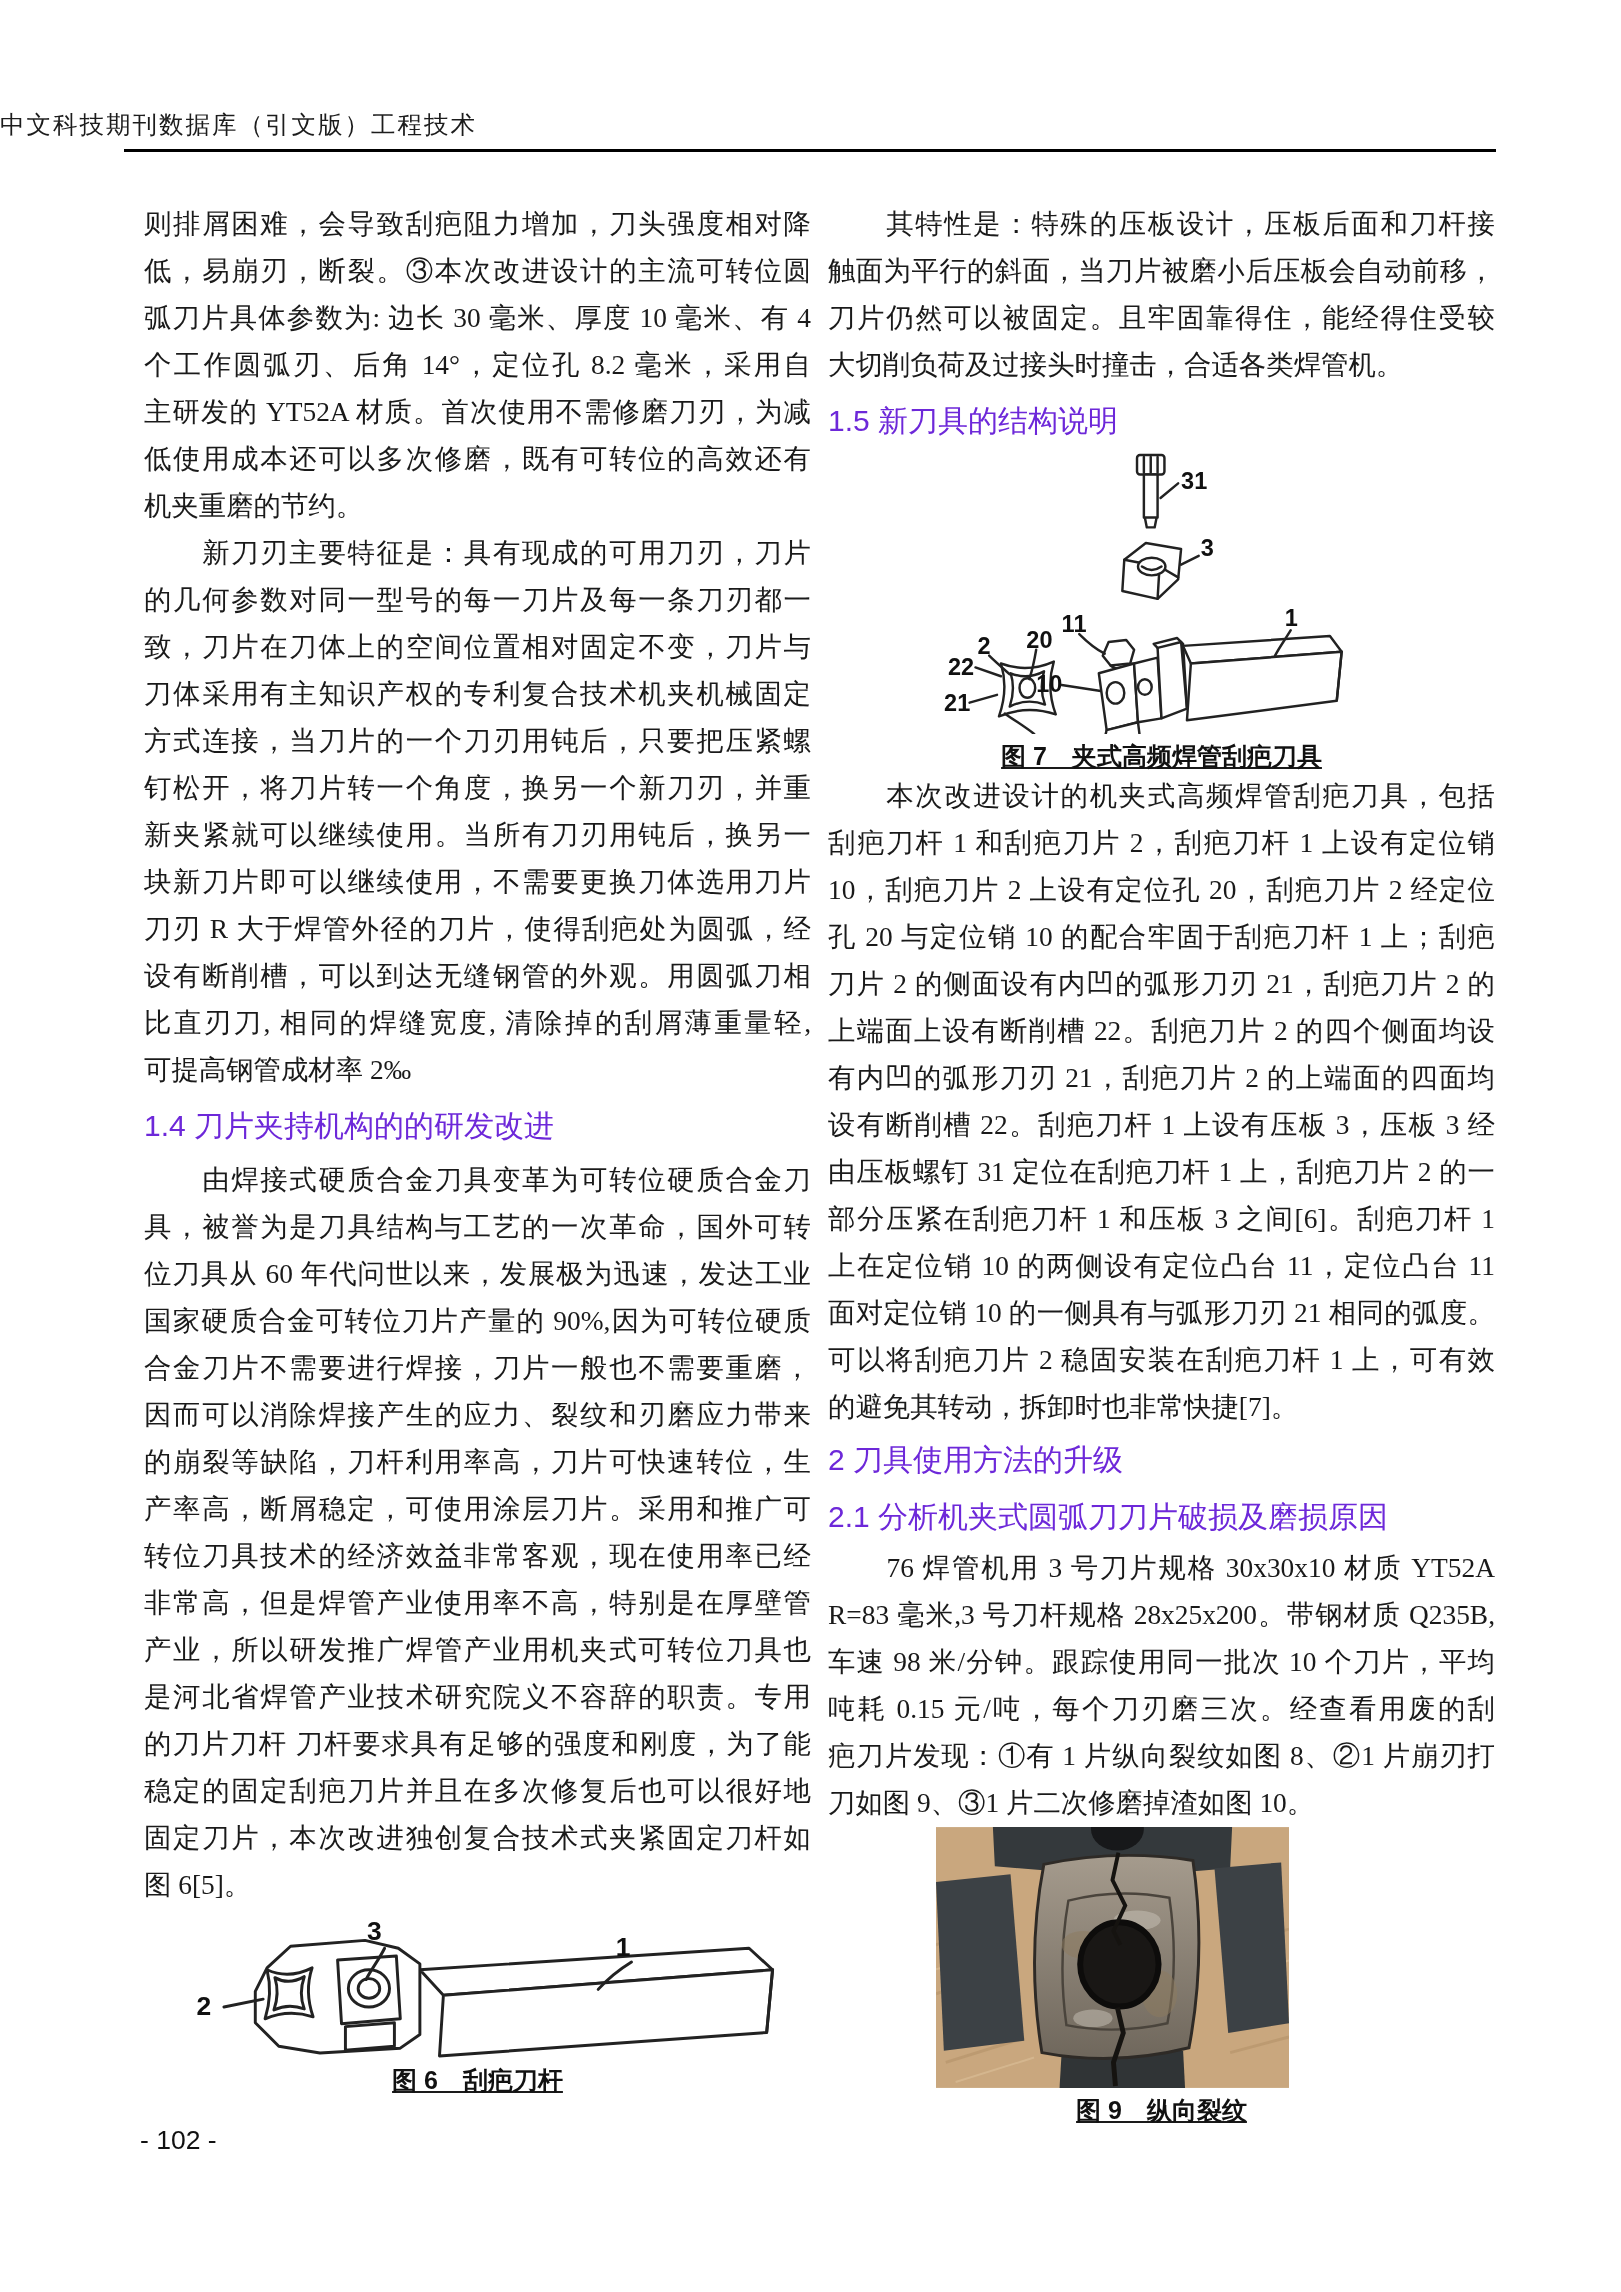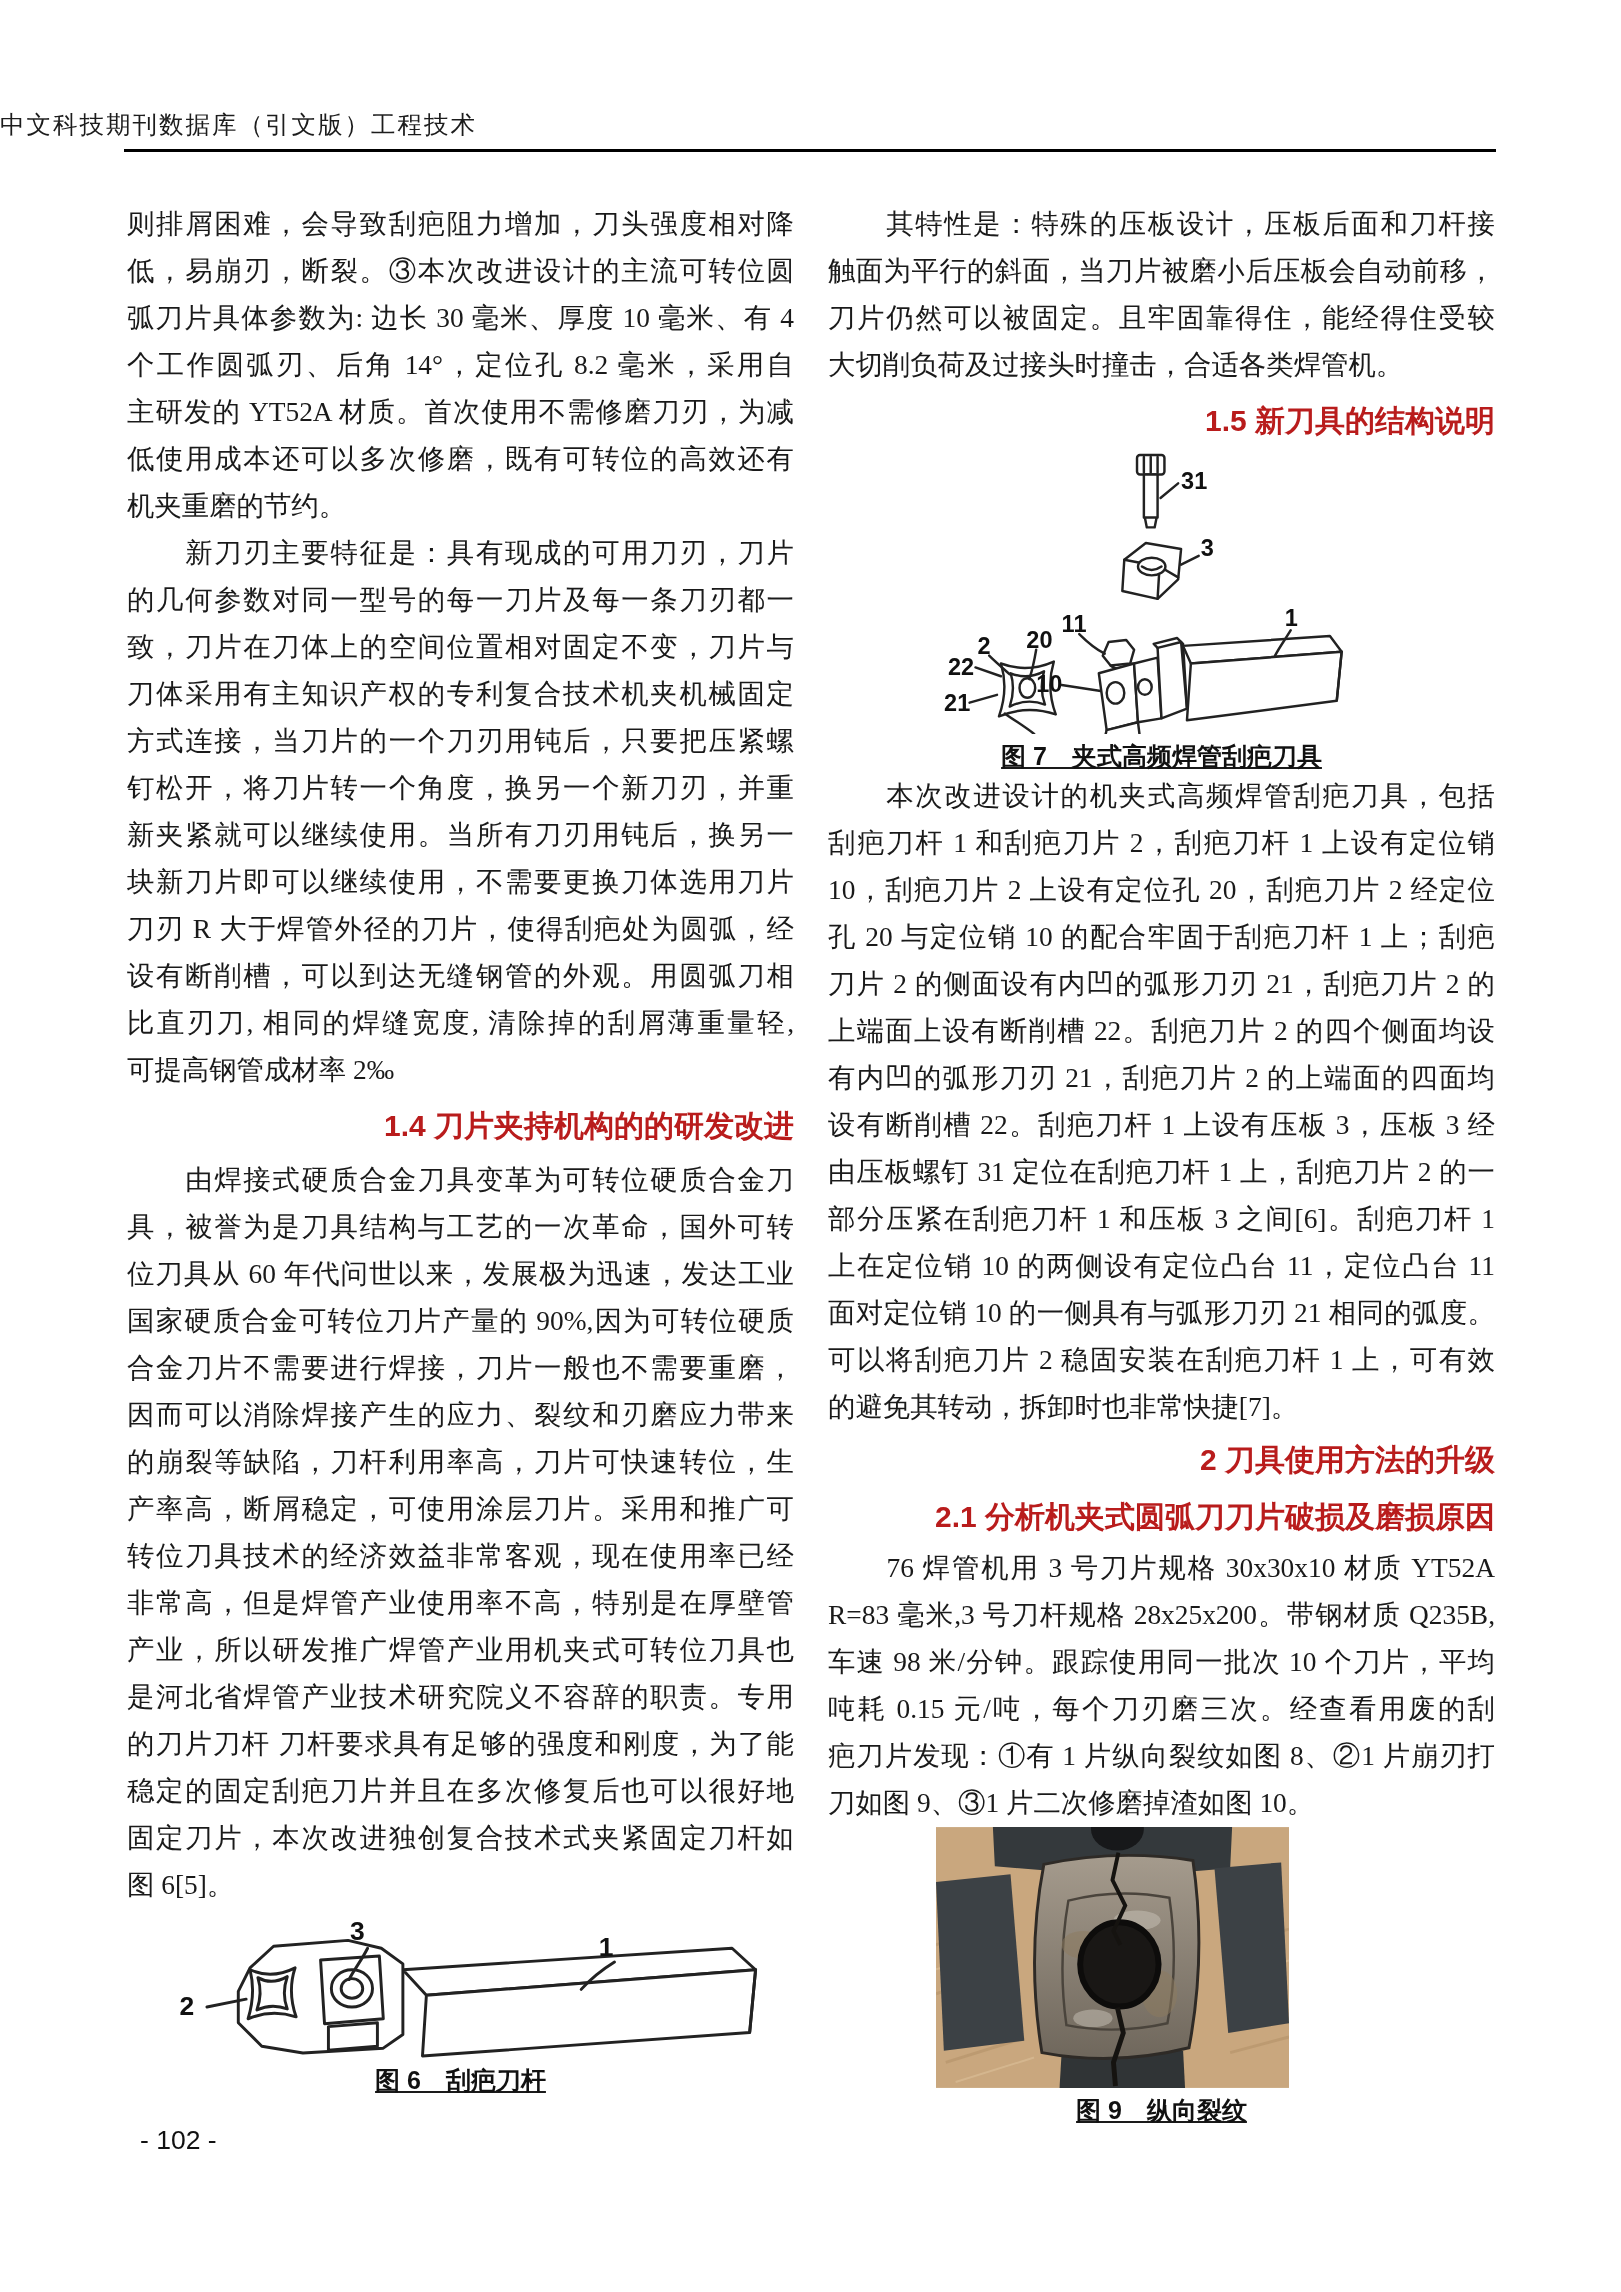--- a/index.html
+++ b/index.html
@@ -2,28 +2,28 @@
 <html><head>
 <meta charset="utf-8">
 <style>
   html,body{margin:0;padding:0;background:#ffffff;}
   .page{position:relative;width:1621px;height:2293px;background:#ffffff;overflow:hidden;
         font-family:"Liberation Serif","DejaVu Serif",serif;color:#1a1a1a;}
   .journal-header{position:absolute;top:108px;left:0;width:1503px;
         font-size:24.5px;letter-spacing:2px;color:#1c1c1c;}
   .header-rule{position:absolute;top:149px;left:124px;width:1372px;height:2.9px;background:#000;}
   .col{position:absolute;top:201px;width:667px;}
-  .col-left{left:127px;}
+  .col-left{left:144px;}
   .col-right{left:828px;}
   .para{margin:0;}
   .line{font-size:27.4px;line-height:47px;height:47px;white-space:nowrap;overflow:hidden;
         text-align:justify;text-align-last:justify;}
   .line.last{text-align-last:left;}
-  .heading{font-family:"Liberation Sans","DejaVu Sans",sans-serif;font-weight:bold;
-        font-size:30px;color:#b91c1c;white-space:nowrap;overflow:hidden;text-align:right;}
+  .heading{font-family:"Liberation Sans","DejaVu Sans",sans-serif;font-weight:normal;
+        font-size:30px;color:#6d28d9;white-space:nowrap;overflow:hidden;}
   .heading.lvl{height:63px;line-height:63px;}
   .heading.lvl2{height:57px;line-height:57px;}
   figure{margin:0;padding:0;text-decoration:underline;}
   .figcap{font-family:"Liberation Sans","DejaVu Sans",sans-serif;font-weight:bold;
         font-size:25px;line-height:33px;margin-top:5.9px;text-align:center;color:#111;}
   .figwrap6 svg{display:block;margin-left:29px;}
   .figwrap7 svg{display:block;margin:0 auto;}
   .figwrap8 svg{display:block;margin-left:108px;}
   .page-footer{position:absolute;left:140px;top:2125px;
         font-family:"Liberation Sans","DejaVu Sans",sans-serif;font-size:26.5px;color:#111;}

